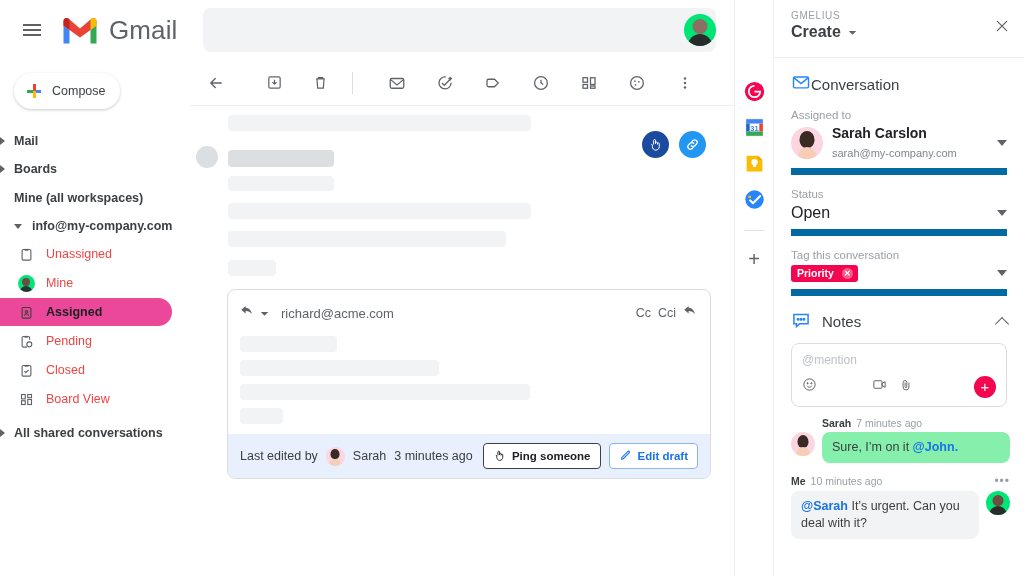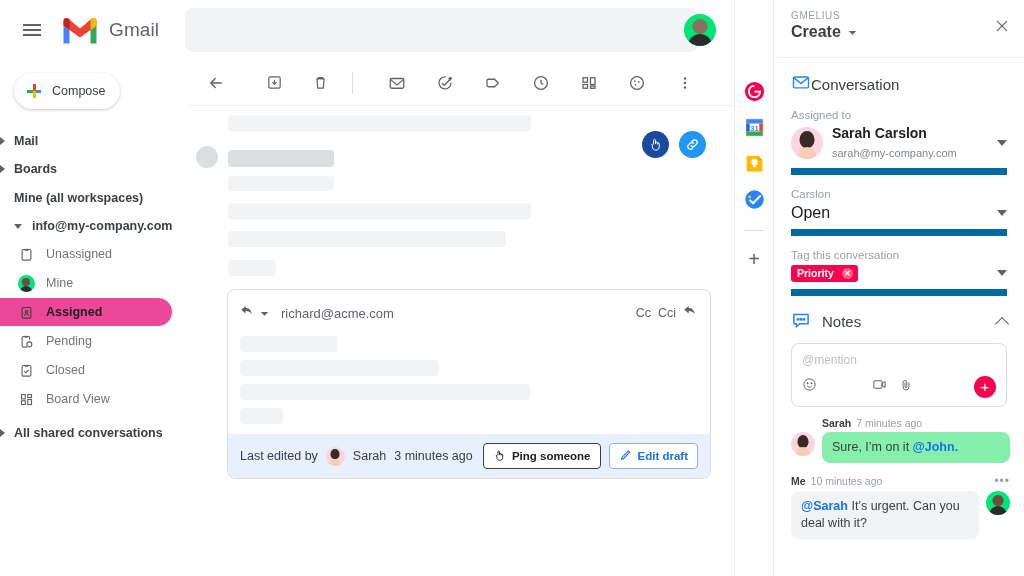--- a/index.html
+++ b/index.html
@@ -13,21 +13,21 @@
   .app { position: relative; width: 1024px; height: 576px; display: flex; }
 
   
   .gmail { position: relative; width: 734px; height: 576px; background: #fff; }
 
   .topbar { height: 60px; display: flex; align-items: center; padding: 0 0 0 14px; }
   .hamburger { width: 36px; height: 36px; display:flex; align-items:center; justify-content:center; cursor:pointer; }
   .hamburger span { display:block; width: 18px; height: 2px; background: #5f6368; box-shadow: 0 -5px 0 #5f6368, 0 5px 0 #5f6368; }
   .brand { display:flex; align-items:center; gap:9px; margin-left: 10px; }
   .gm-logo { width: 40px; height: 30px; position: relative; }
-  .brand-text { font-size: 19px; color: #5f6368; letter-spacing: .1px; }
+  .brand-text { font-size: 26px; color: #5f6368; letter-spacing: .1px; }
   .searchbar {
     margin-left: 26px; width: 513px; height: 44px;
     background: #f1f3f4; border-radius: 8px; border: none; outline: none;
     font-size: 14px; padding: 0 16px; color: #202124;
   }
 
   
   .sidebar { position: absolute; left: 0; top: 60px; width: 190px; padding-top: 8px; }
   .compose {
     display:flex; align-items:center; gap: 11px;
@@ -49,21 +49,21 @@
     height: 28px; padding-left: 0; color: #3c4043; font-weight: bold; cursor:pointer;
   }
   .caret { width: 0; height: 0; border-left: 5px solid #5f6368; border-top: 4px solid transparent; border-bottom: 4px solid transparent; flex: none; }
   .caret.down { border-left: 4px solid transparent; border-right: 4px solid transparent; border-top: 5px solid #5f6368; border-bottom: none; }
   .nav-label-plain { height: 30px; display:flex; align-items:center; padding-left: 14px; font-size:12.5px; font-weight:bold; color:#3c4043; }
   .nav-sub { display:flex; align-items:center; gap: 10px; height: 26px; padding-left: 14px; color:#3c4043; font-weight:bold; cursor:pointer; }
 
   .nav-item {
     display:flex; align-items:center; gap: 13px;
     height: 28px; margin: 1px 18px 1px 0; padding-left: 46px;
-    border-radius: 0 14px 14px 0; color: #737373; cursor: pointer;
+    border-radius: 0 14px 14px 0; color: #ef4444; cursor: pointer;
   }
   .nav-item .ic { position:absolute; margin-left:-28px; width:16px; height:16px; display:flex; align-items:center; justify-content:center; }
   .nav-item.active { background: #ec4899; font-weight: bold; color: #202124; }
   .nav-item span.txt { font-size: 12.5px; }
 
   .mini-av { width: 17px; height: 17px; border-radius: 50%; background: #00e676; position: relative; overflow: hidden; flex:none; }
   .mini-av::after { content:""; position:absolute; left:50%; top:3px; transform:translateX(-50%); width:8px; height:8px; border-radius:50%; background:#6d4c41; }
   .mini-av::before { content:""; position:absolute; left:50%; bottom:-2px; transform:translateX(-50%); width:13px; height:8px; border-radius:7px 7px 0 0; background:#263238; z-index:1;}
 
   
@@ -525,21 +525,21 @@
         <span class="av-sarah-lg"></span>
         <span>
           <span class="assignee-name" style="display:block">Sarah Carslon</span>
           <span class="assignee-mail">sarah@my-company.com</span>
         </span>
         <span class="dd-caret"></span>
       </div>
     </div>
 
     <div class="field">
-      <div class="field-label">Carslon</div>
+      <div class="field-label">Status</div>
       <div class="field-row">
         <span class="status-val">Open</span>
         <span class="dd-caret"></span>
       </div>
     </div>
 
     <div class="field">
       <div class="field-label">Tag this conversation</div>
       <div class="field-row">
         <span class="tag-chip" style="background:#F5054F">

